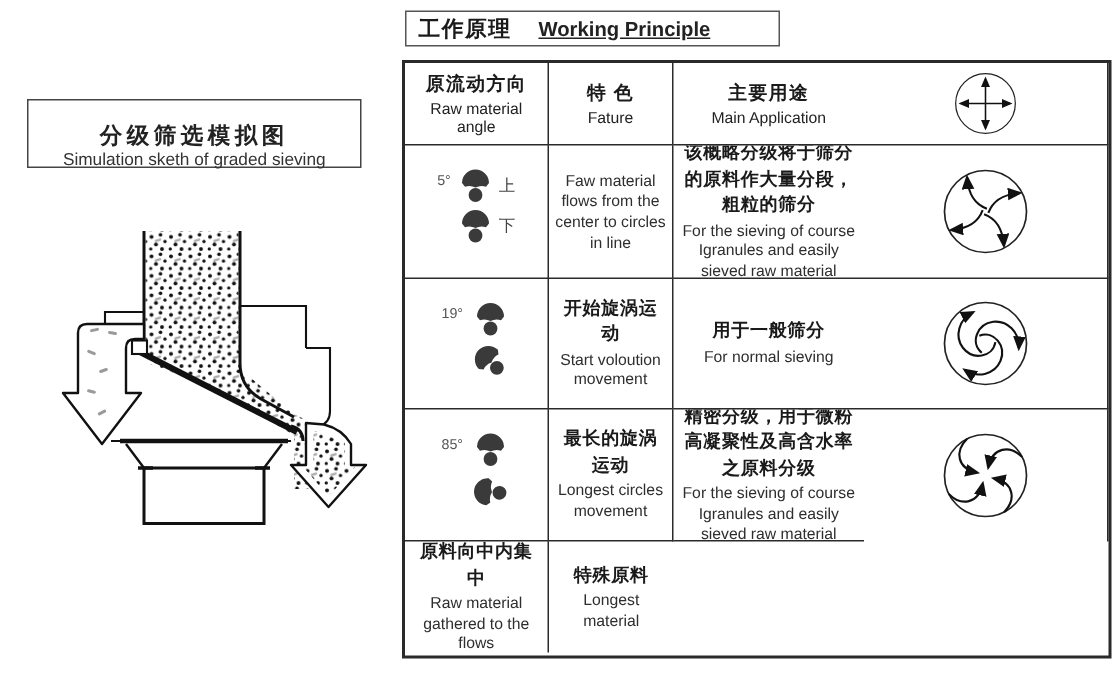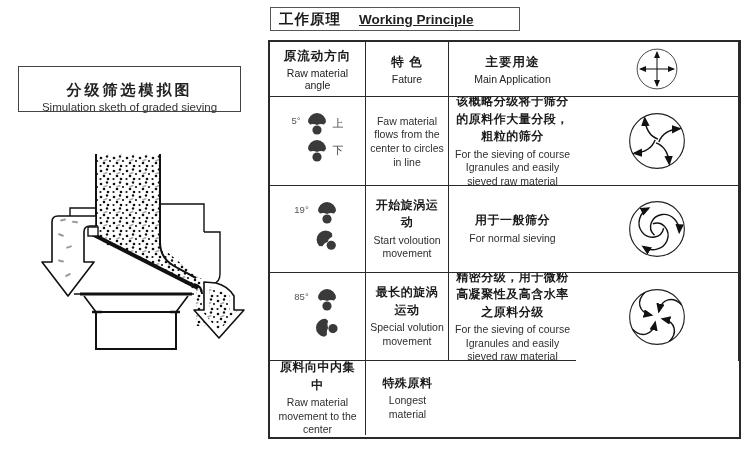--- a/index.html
+++ b/index.html
@@ -245,21 +245,21 @@
         <svg width="28" height="28" viewBox="-14 -14 28 28">
           <g class="tupfill" transform="rotate(-85) translate(0,-3)">
               <path d="M-9,1 A9,9 0 0 1 9,1 L7,3.5 Q3.5,2.2 0,4 Q-3.5,2.2 -7,3.5 Z"></path>
               <circle cx="0" cy="9" r="4.6"></circle>
             </g>
         </svg>
       </div>
     </div>
     <div class="cell">
       <span class="zh-line">最长的旋涡运动</span>
-      <span class="en-line">Special volution movement</span>
+      <span class="en-line">Longest circles movement</span>
     </div>
     <div class="cell last-col">
       <span class="zh-line">精密分级，用于微粉高凝聚性及高含水率之原料分级</span>
       <span class="en-line">For the sieving of course Igranules and easily sieved raw material</span>
     </div>
 
     <div class="cell last-row">
       <svg class="flow-svg" viewBox="0 0 70 70">
         <circle class="oc" cx="35" cy="35" r="29"></circle>
         <g class="arm">
@@ -271,21 +271,21 @@
               <path d="M22,9 C13,18 15,30 29,33" marker-end="url(#ah)"></path>
             </g>
           <g transform="rotate(270 35 35)">
               <path d="M22,9 C13,18 15,30 29,33" marker-end="url(#ah)"></path>
             </g>
         </g>
       </svg>
     </div>
     <div class="cell last-row">
       <span class="zh-line">原料向中内集中</span>
-      <span class="en-line">Raw material movement to the center</span>
+      <span class="en-line">Raw material gathered to the flows</span>
     </div>
     <div class="cell last-col last-row">
       <span class="zh-line">特殊原料</span>
       <span class="en-line">Longest material</span>
     </div>
 
   </div>
 </div>
 
 </body></html>

